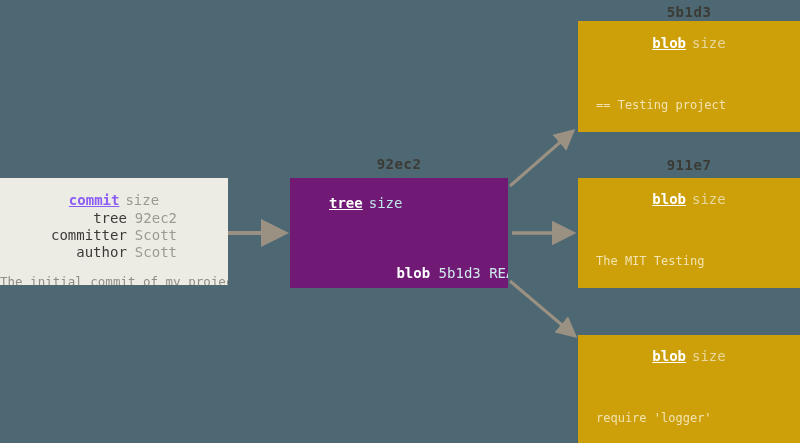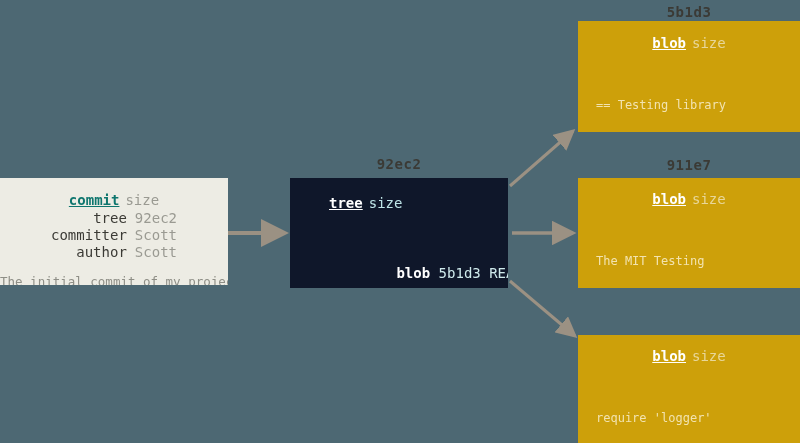--- a/index.html
+++ b/index.html
@@ -37,36 +37,36 @@
     text-align: center;
   }
 
   .node {
     position: absolute;
     box-sizing: border-box;
     overflow: hidden;
   }
 
   .node.commit   { background: #edece4; }
-  .node.tree     { background: #0f172a; }
+  .node.tree     { background: #701a75; }
   .node.blob     { background: #cda00a; }
 
   
   .hdr {
     text-align: center;
     font-size: 14px;
     white-space: nowrap;
   }
   .hdr .kw {
     font-weight: bold;
     text-decoration: underline;
   }
   .hdr .sz { margin-left: 6px; text-align: right; }
 
-  .node.commit .hdr .kw { color: #0f766e; }
+  .node.commit .hdr .kw { color: #8b5cf6; }
   .node.commit .hdr .sz { color: #9a9a92; }
   .node.tree   .hdr .kw { color: #ffffff; }
   .node.tree   .hdr .sz { color: #bfe6e9; }
   .node.blob   .hdr .kw { color: #ffffff; }
   .node.blob   .hdr .sz { color: #e8d79a; }
 
   
   .kvtable {
     margin: 0 auto;
     border-collapse: collapse;
@@ -170,21 +170,21 @@
     </div>
   </div>
 
   <div class="node-label" style="left:578px; top:4px; width:222px;">5b1d3</div>
 
   <div class="node blob" style="left:578px; top:21px; width:222px; height:111px;">
     <div class="hdr" style="margin-top:14px;">
       <span class="kw">blob</span><span class="sz">size</span>
     </div>
     <div class="blobbody" style="padding-left:18px; margin-top:17px;">
-      <div>== Testing library</div>
+      <div>== Testing project</div>
       
       
       
     </div>
   </div>
 
   <div class="node-label" style="left:578px; top:157px; width:222px;">911e7</div>
 
   <div class="node blob" style="left:578px; top:178px; width:222px; height:110px;">
     <div class="hdr" style="margin-top:13px;">

